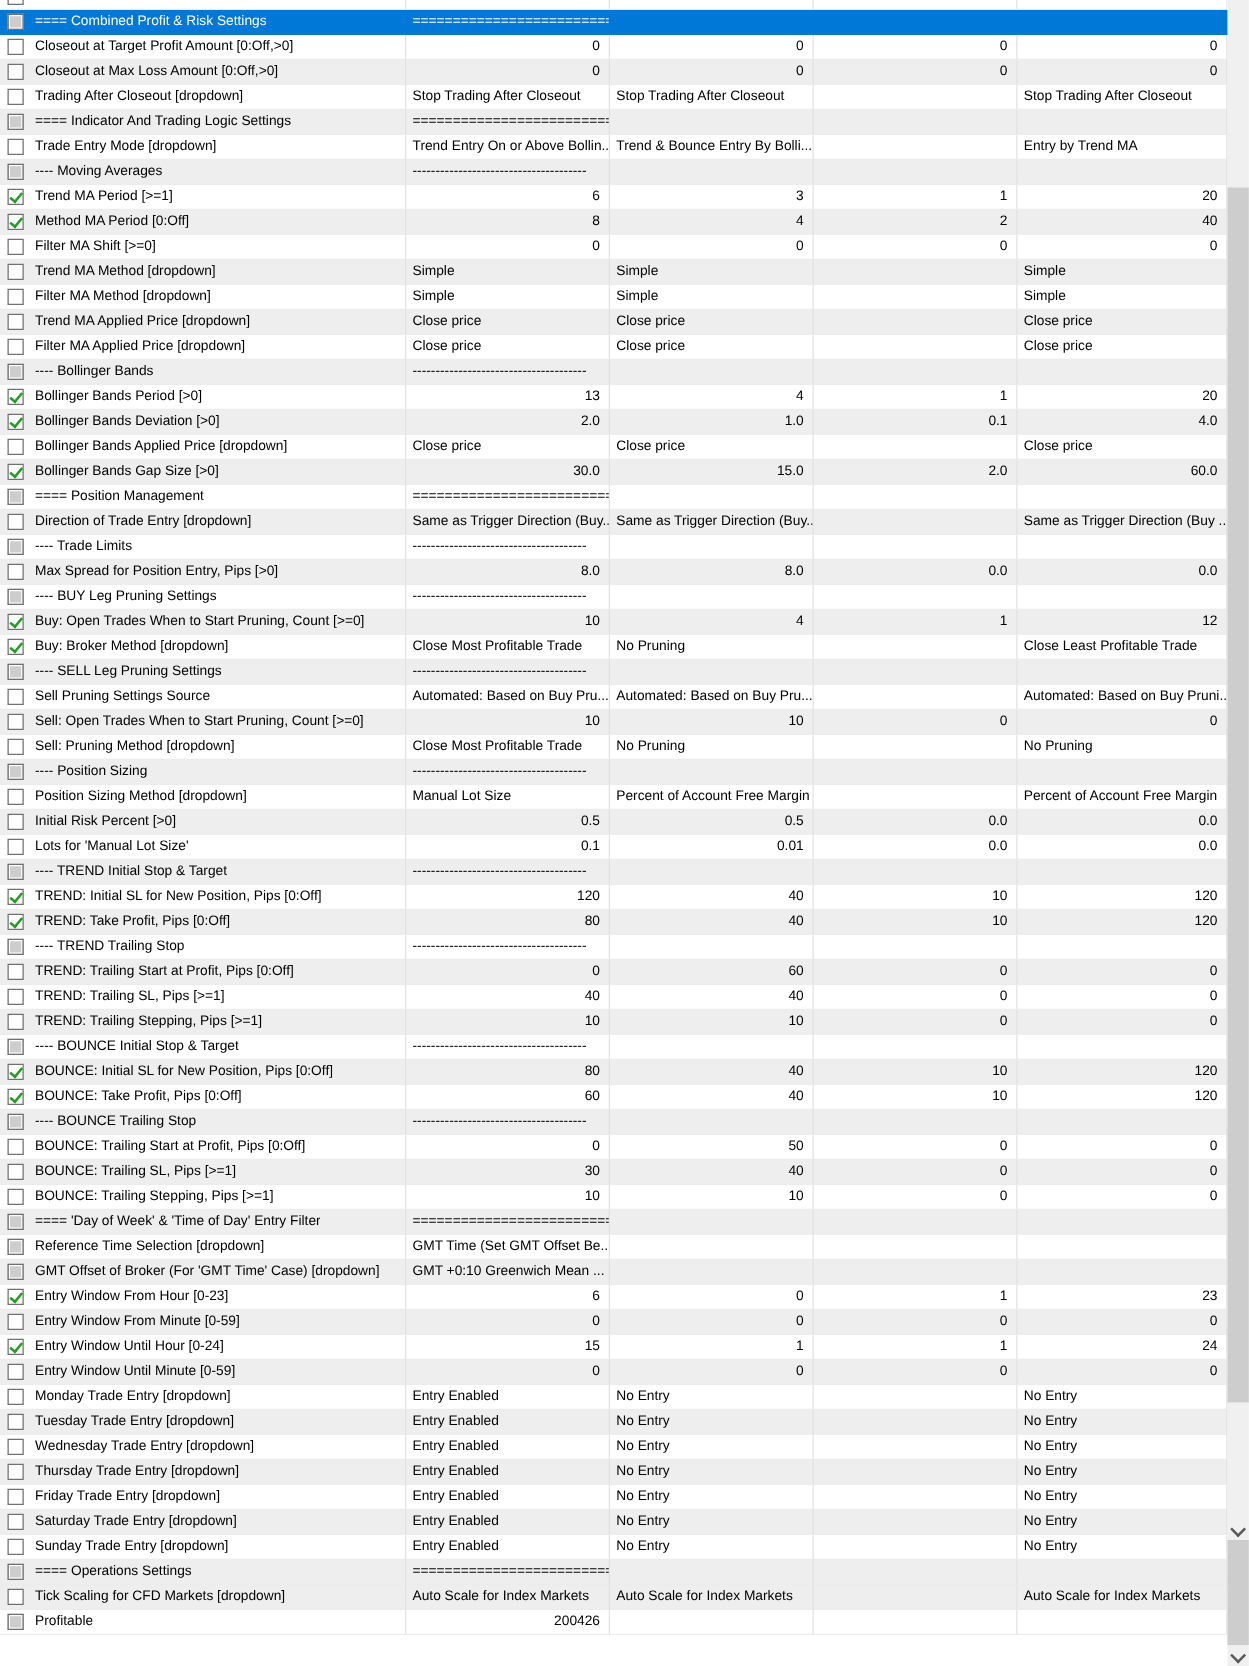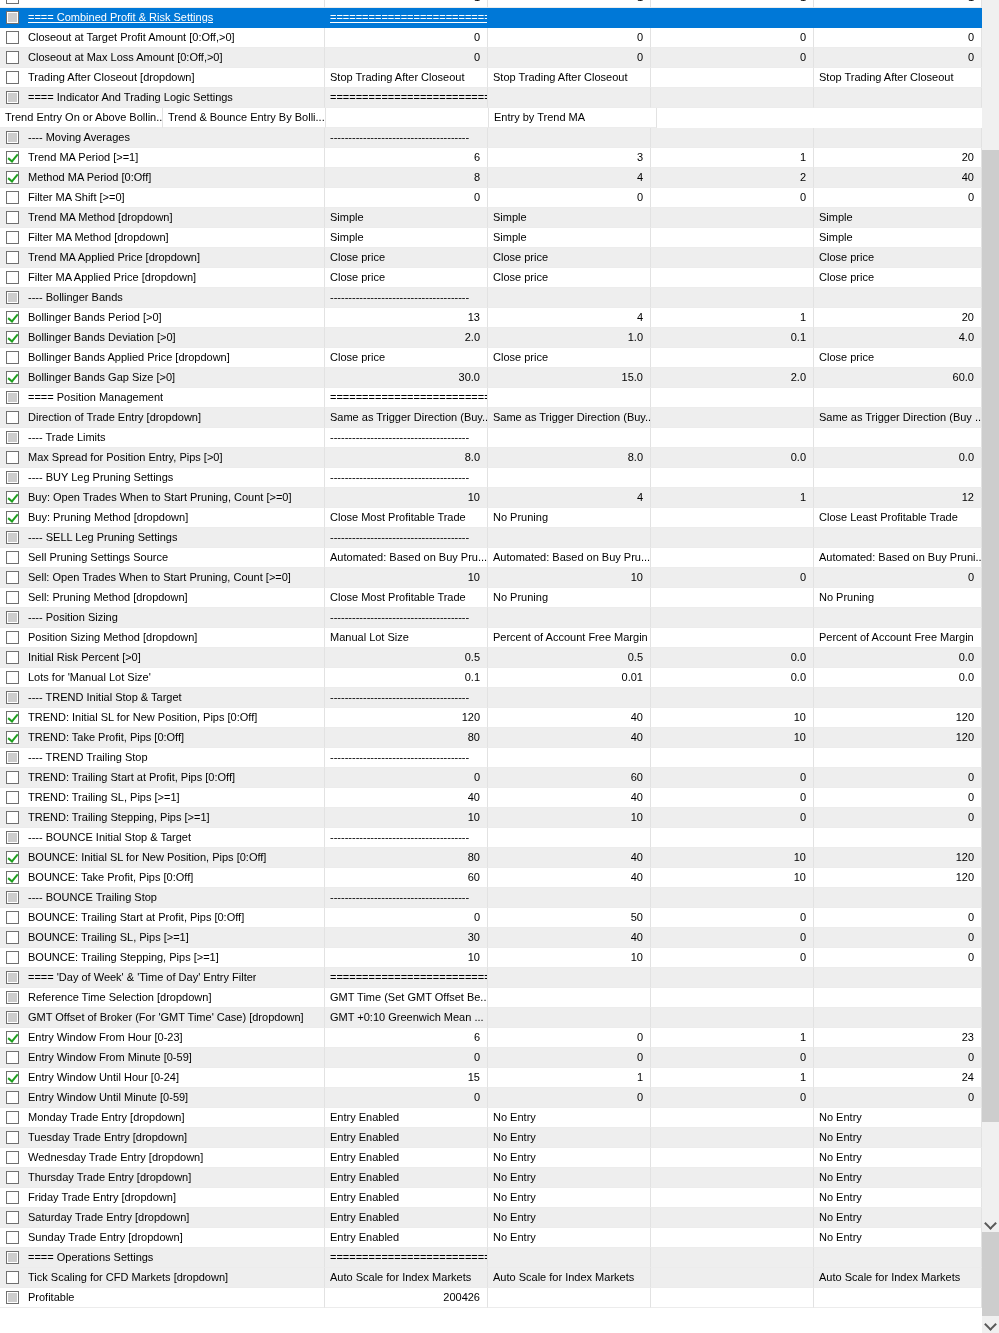--- a/index.html
+++ b/index.html
@@ -9,21 +9,21 @@
   }
   #table{position:absolute;left:0;top:0;width:982px;}
   .row{display:flex;height:20px;box-sizing:border-box;background:#fff;}
   .row.stripe{background:var(--stripe);}
   .row.selected{background:var(--selection);color:#fff;}
   .cell{
     box-sizing:border-box;border-right:1px solid var(--grid);
     border-bottom:1px solid var(--rowline);
     overflow:hidden;white-space:nowrap;line-height:19px;height:20px;
   }
-  .row.selected .cell{border-right-color:var(--selection);border-bottom-color:var(--selection);text-decoration:underline;}
+  .row.selected .cell{border-right-color:var(--selection);border-bottom-color:var(--selection);}
   .c-name{width:325px;display:flex;align-items:center;padding-left:6px;}
   .c-v0{width:163px;}
   .c-v1{width:163px;}
   .c-v2{width:163px;}
   .c-v3{width:168px;}
   .num{text-align:right;padding-right:7px;}
   .txt{text-align:left;padding-left:5px;}
   .name-label{margin-left:9px;overflow:hidden;white-space:nowrap;}
   .cb{
     width:13px;height:13px;box-sizing:border-box;flex:0 0 13px;
@@ -114,20 +114,24 @@
         <div class="cell c-name">
           <span class="cb g"></span>
           <span class="name-label">==== Indicator And Trading Logic Settings</span>
         </div>
         <div class="cell c-v0 txt">======================================</div>
         <div class="cell c-v1 txt"></div>
         <div class="cell c-v2 txt"></div>
         <div class="cell c-v3 txt"></div>
       </div>
       <div class="row">
+        <div class="cell c-name">
+          <span class="cb"></span>
+          <span class="name-label">Trade Entry Mode [dropdown]</span>
+        </div>
         <div class="cell c-v0 txt">Trend Entry On or Above Bollin...</div>
         <div class="cell c-v1 txt">Trend &amp; Bounce Entry By Bolli...</div>
         <div class="cell c-v2 txt"></div>
         <div class="cell c-v3 txt">Entry by Trend MA</div>
       </div>
       <div class="row stripe">
         <div class="cell c-name">
           <span class="cb g"></span>
           <span class="name-label">---- Moving Averages</span>
         </div>
@@ -312,21 +316,21 @@
           <span class="name-label">Buy: Open Trades When to Start Pruning, Count [&gt;=0]</span>
         </div>
         <div class="cell c-v0 num">10</div>
         <div class="cell c-v1 num">4</div>
         <div class="cell c-v2 num">1</div>
         <div class="cell c-v3 num">12</div>
       </div>
       <div class="row">
         <div class="cell c-name">
           <span class="cb k"></span>
-          <span class="name-label">Buy: Pruning Method [dropdown]</span>
+          <span class="name-label">Buy: Broker Method [dropdown]</span>
         </div>
         <div class="cell c-v0 txt">Close Most Profitable Trade</div>
         <div class="cell c-v1 txt">No Pruning</div>
         <div class="cell c-v2 txt"></div>
         <div class="cell c-v3 txt">Close Least Profitable Trade</div>
       </div>
       <div class="row stripe">
         <div class="cell c-name">
           <span class="cb g"></span>
           <span class="name-label">---- SELL Leg Pruning Settings</span>

